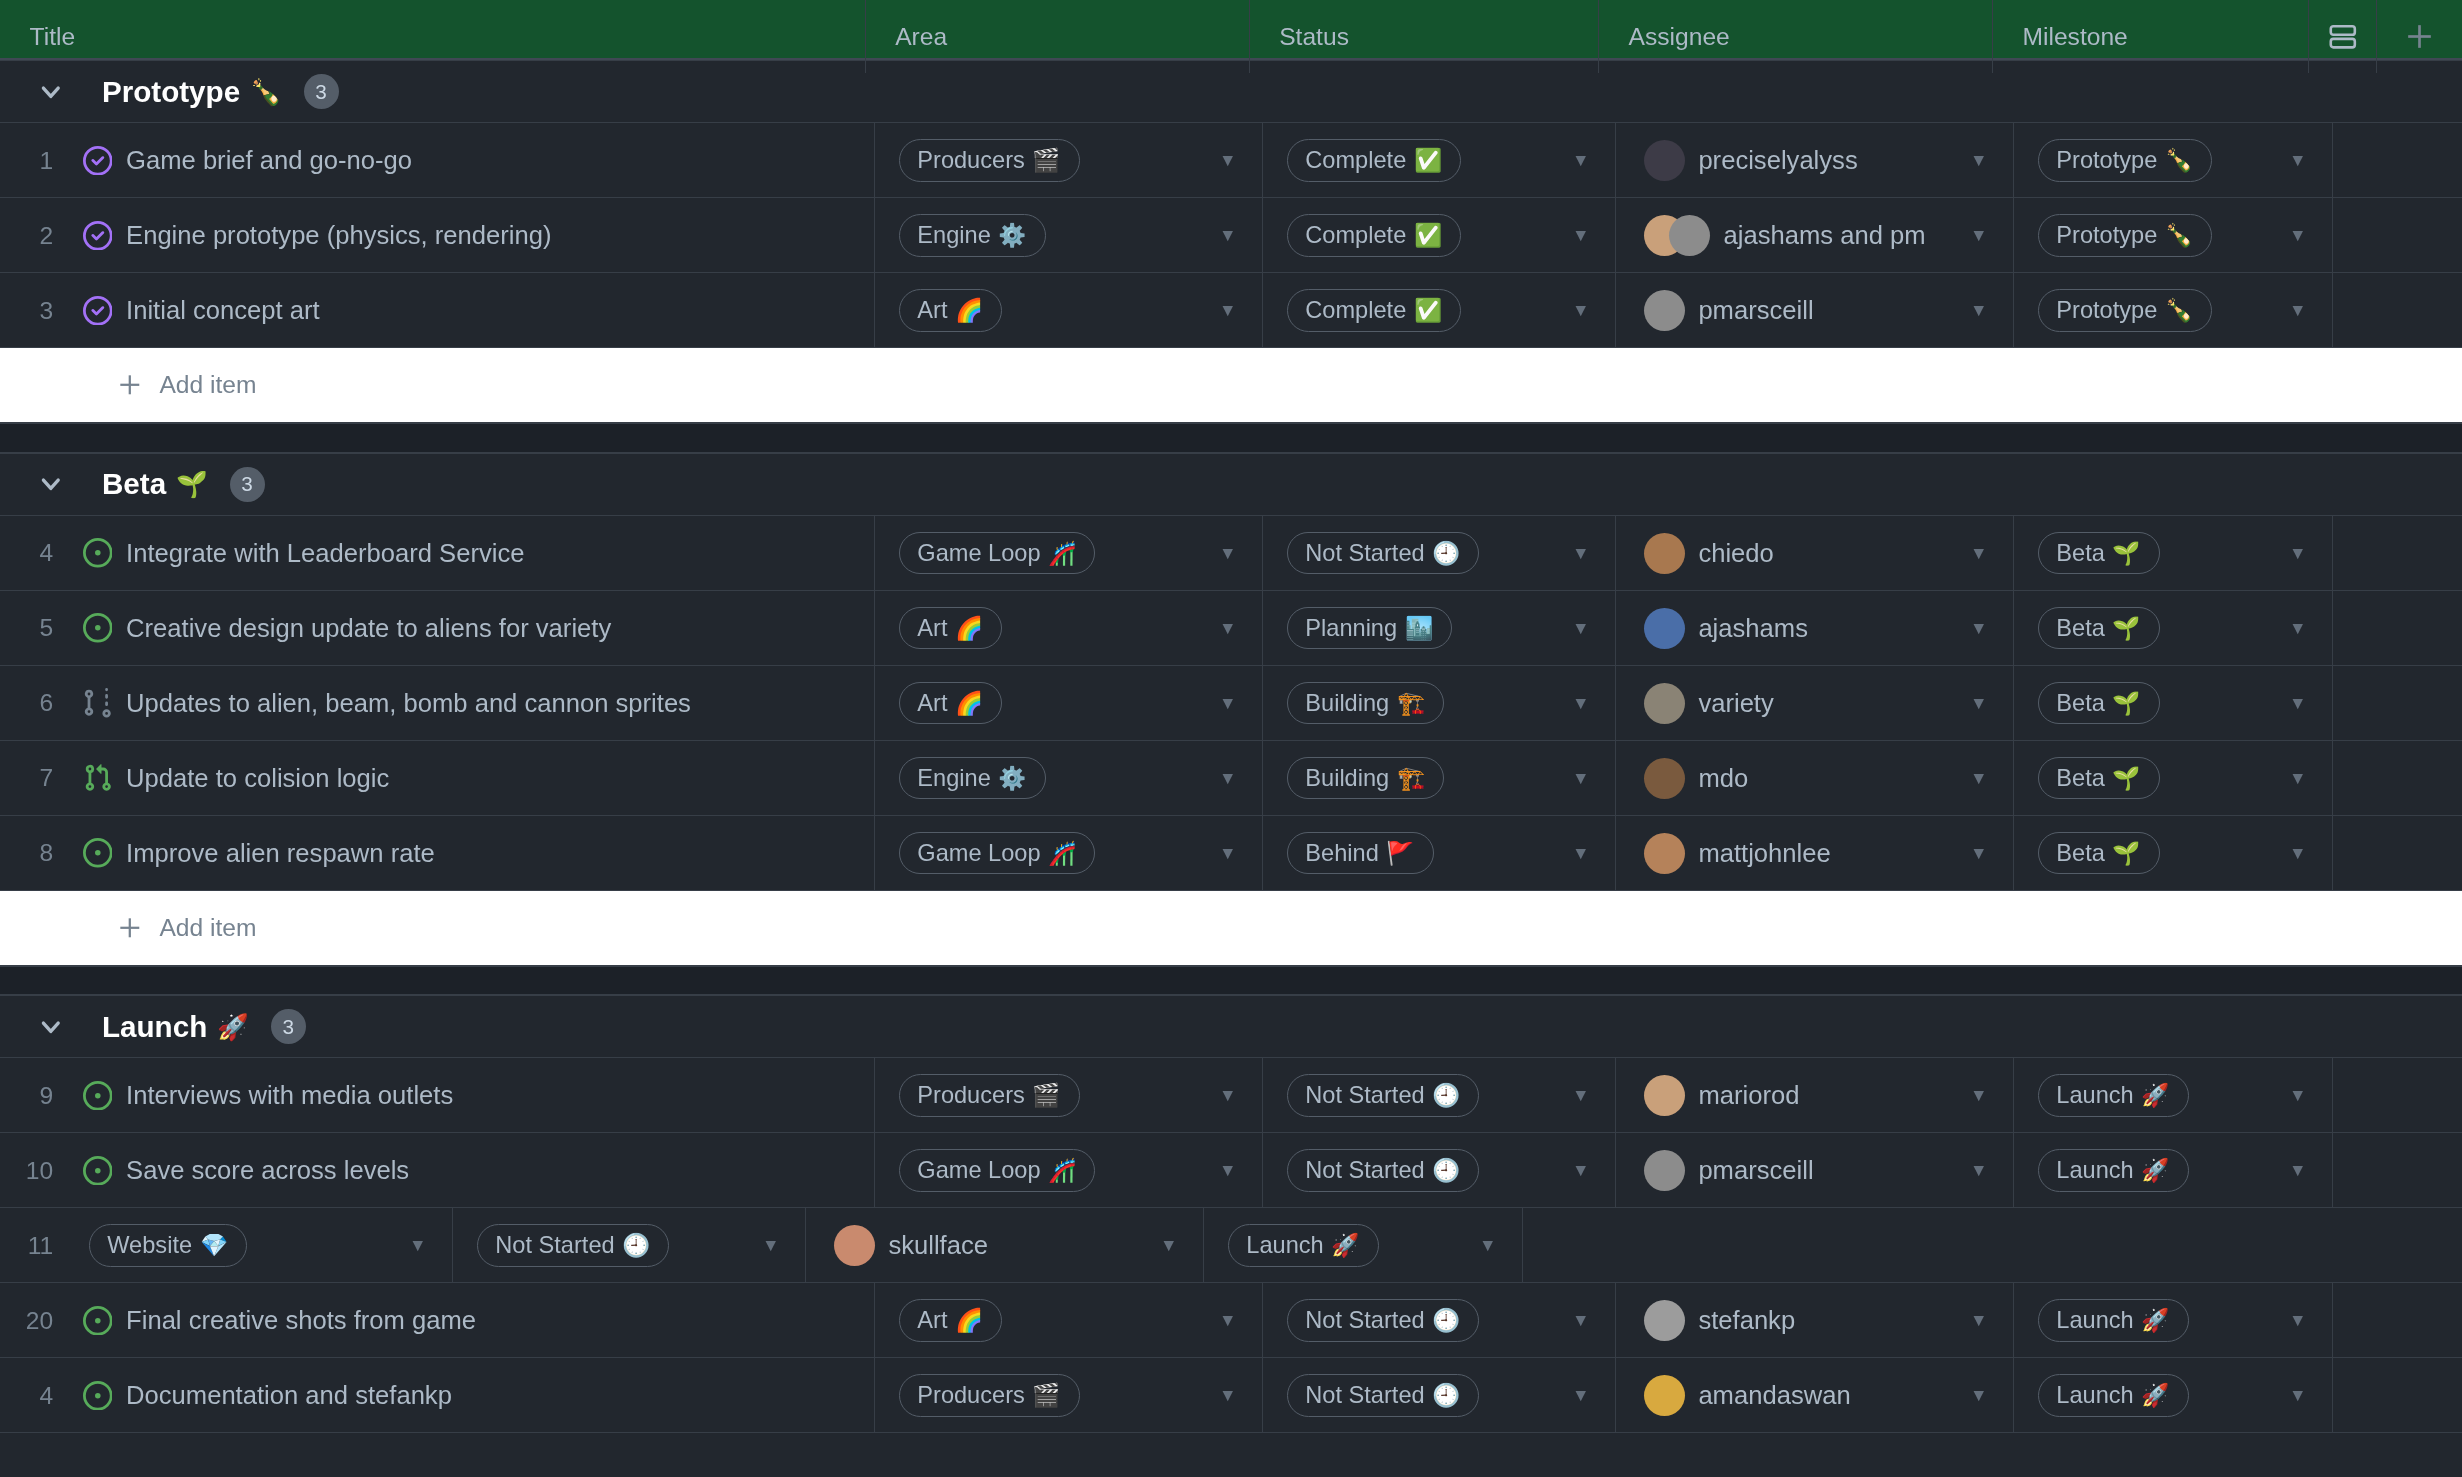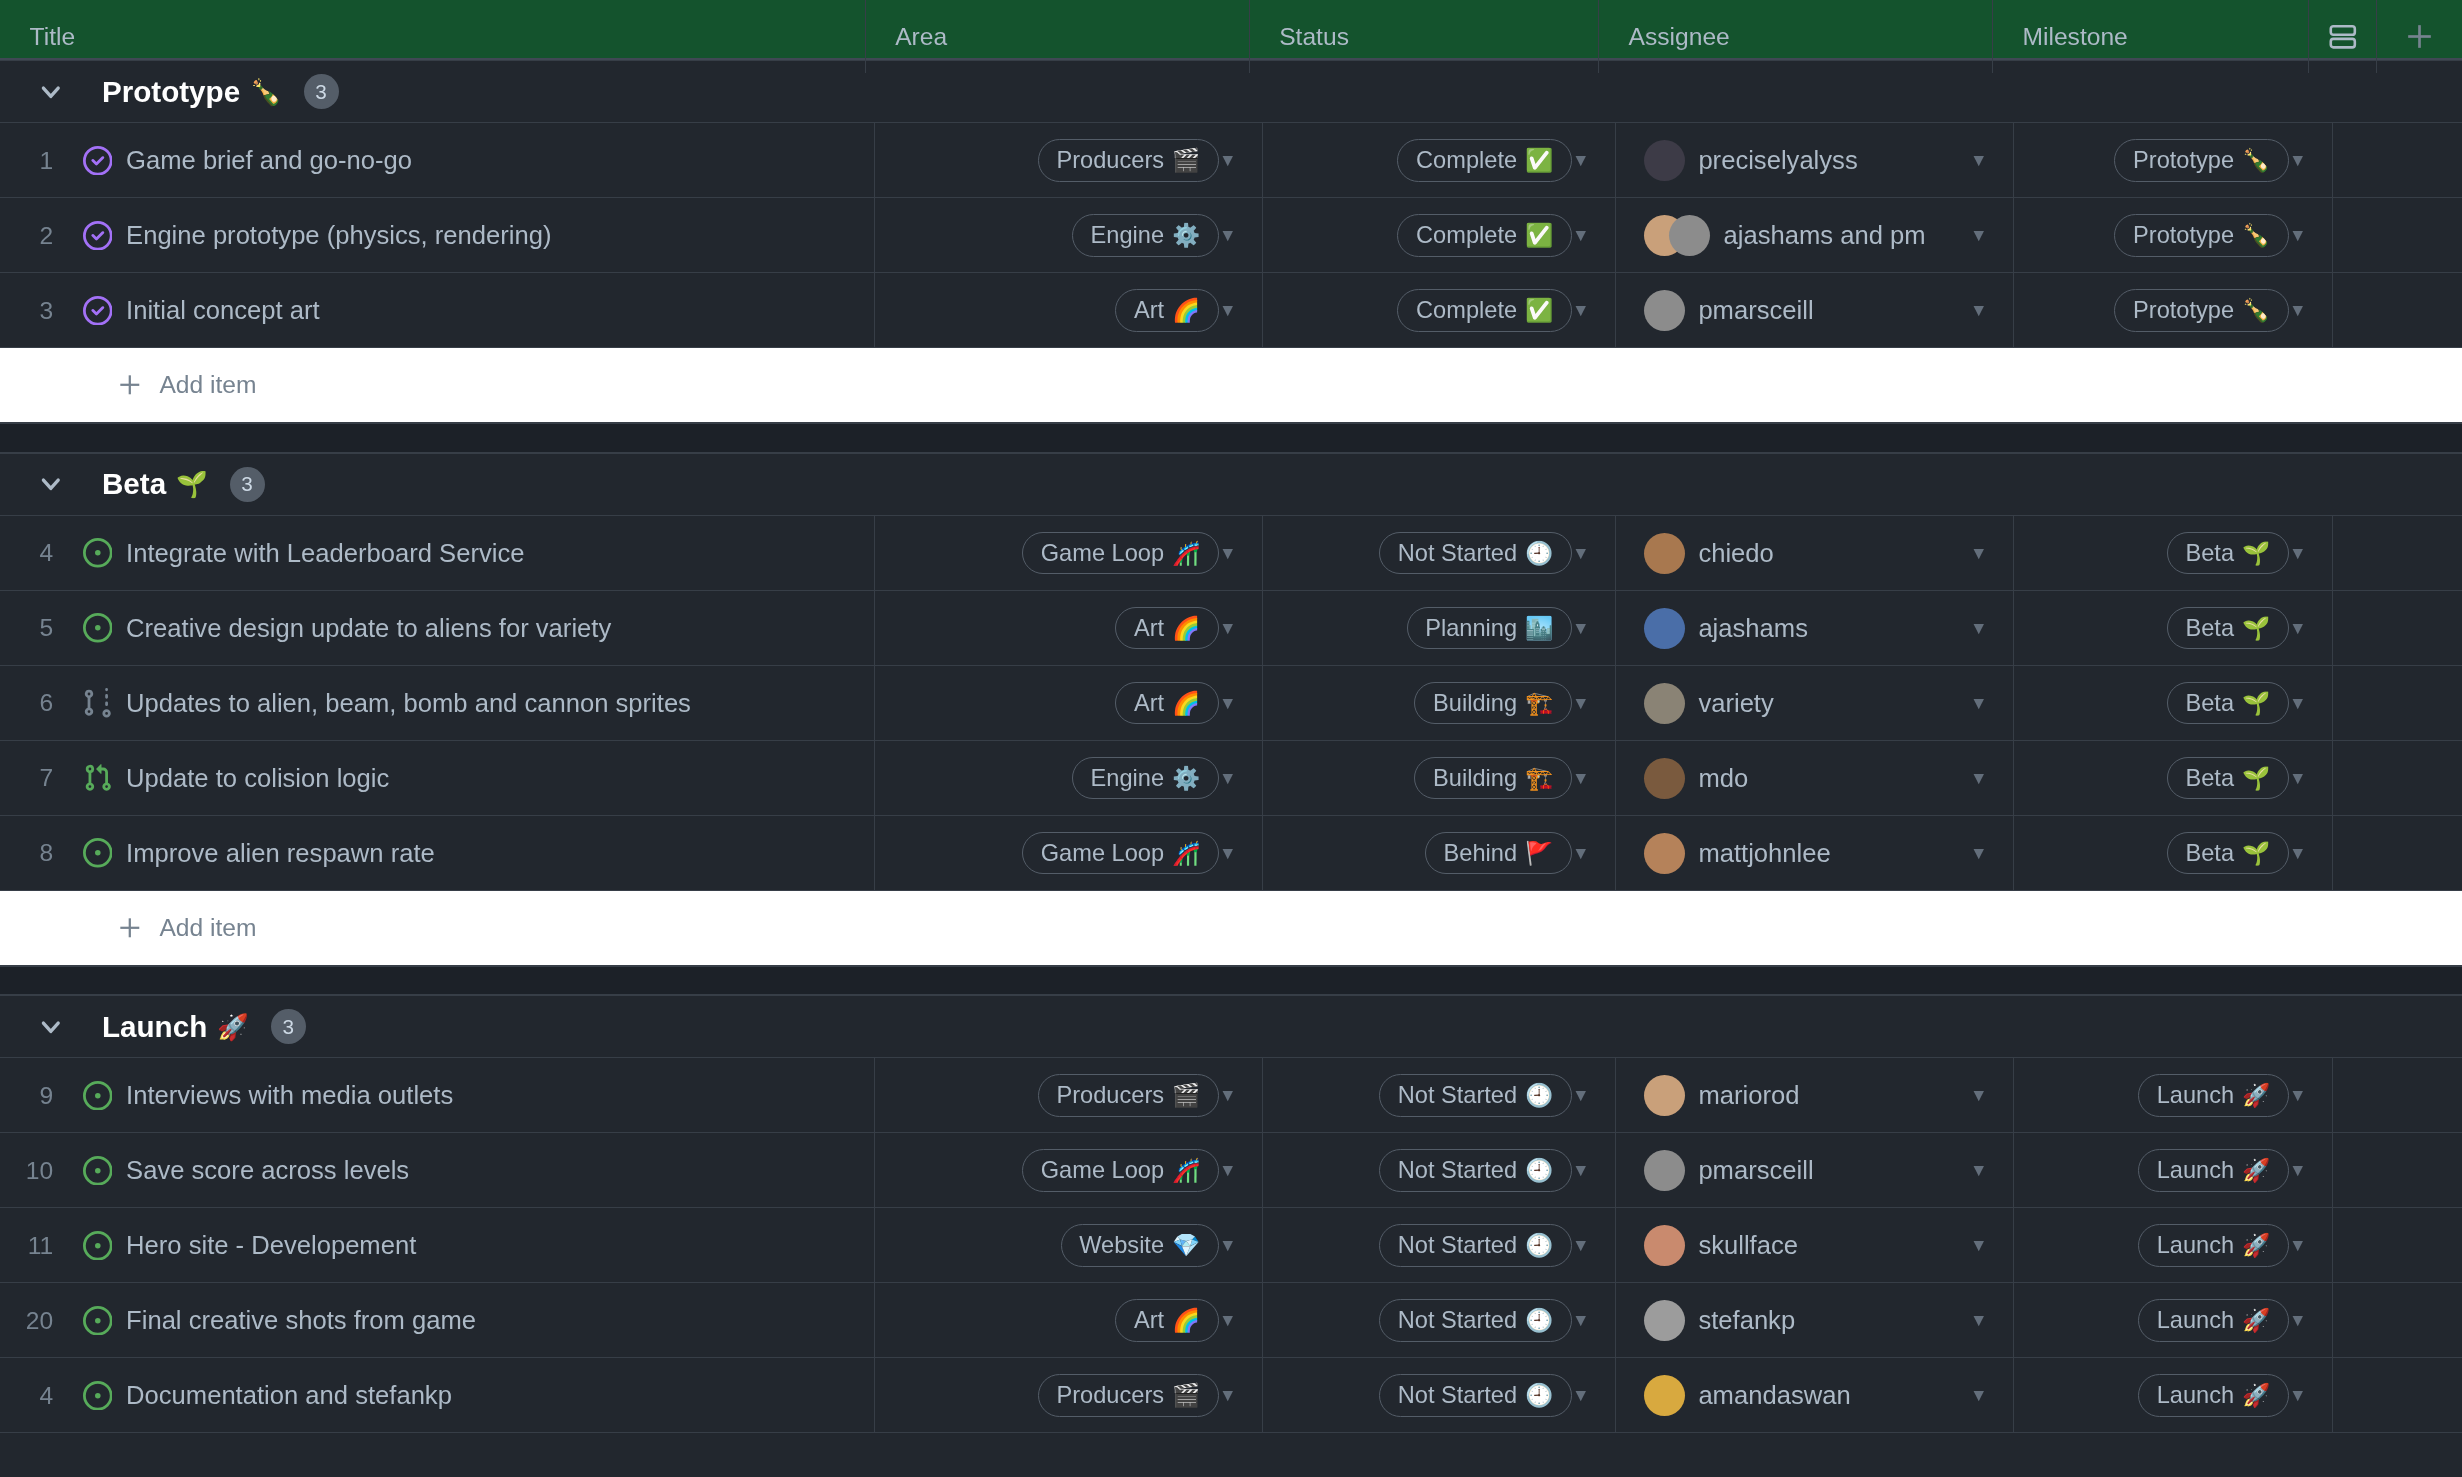--- a/index.html
+++ b/index.html
@@ -40,21 +40,21 @@
                  border-top: 1px solid #373e47; border-bottom: 1px solid #373e47; }
 
   
   .row { display: flex; height: 75px; border-bottom: 1px solid #373e47; background:#22272e; }
   .cell { height: 75px; display: flex; align-items: center;
           border-right: 1px solid #373e47; }
   .cell.num { width: 65px; justify-content: flex-end; padding-right: 11.8px;
               border-right: none; color: #768390; font-size: 24.6px; }
   .cell.title { padding-left: 17.7px; gap: 13.8px; color: #adbac7; font-size: 25.6px;
                 white-space: nowrap; overflow: hidden; }
-  .cell.pickcell { padding-left: 23.6px; justify-content: flex-end;
+  .cell.pickcell { padding-left: 23.6px; justify-content: space-between;
                    padding-right: 25.6px; }
   .cell.assignee { padding-left: 27.6px; justify-content: space-between;
                    padding-right: 25.6px; }
   .cell.tail { flex: 1; border-right: none; }
 
   .chip { display: inline-flex; align-items: center; gap: 7.9px;
           border: 1px solid #545d68; border-radius: 984px;
           padding: 6.9px 17.7px; font-size: 23.6px; color: #adbac7;
           white-space: nowrap; }
   .chip .em { font-size: 22.7px; }
@@ -570,29 +570,20 @@
         <span class="chip">
           <span>Launch</span>
           <span class="em">🚀</span>
         </span>
         <span class="caret">▼</span>
       </div>
       <div class="cell tail"></div>
     </div>
     <div class="row">
       <div class="cell num">11</div>
-      <div class="cell title" style="width:810px">
-        <span class="ico">
-          <svg width="29.6" height="29.6" viewBox="0 0 16 16" fill="#57ab5a">
-            <path d="M8 9.5a1.5 1.5 0 1 0 0-3 1.5 1.5 0 0 0 0 3Z"></path>
-            <path d="M8 0a8 8 0 1 1 0 16A8 8 0 0 1 8 0ZM1.5 8a6.5 6.5 0 1 0 13 0 6.5 6.5 0 0 0-13 0Z"></path>
-          </svg>
-        </span>
-        <span>Hero site - Developement</span>
-      </div>
       <div class="cell pickcell" style="width:388px">
         <span class="chip">
           <span>Website</span>
           <span class="em">💎</span>
         </span>
         <span class="caret">▼</span>
       </div>
       <div class="cell pickcell" style="width:353px">
         <span class="chip">
           <span>Not Started</span>

